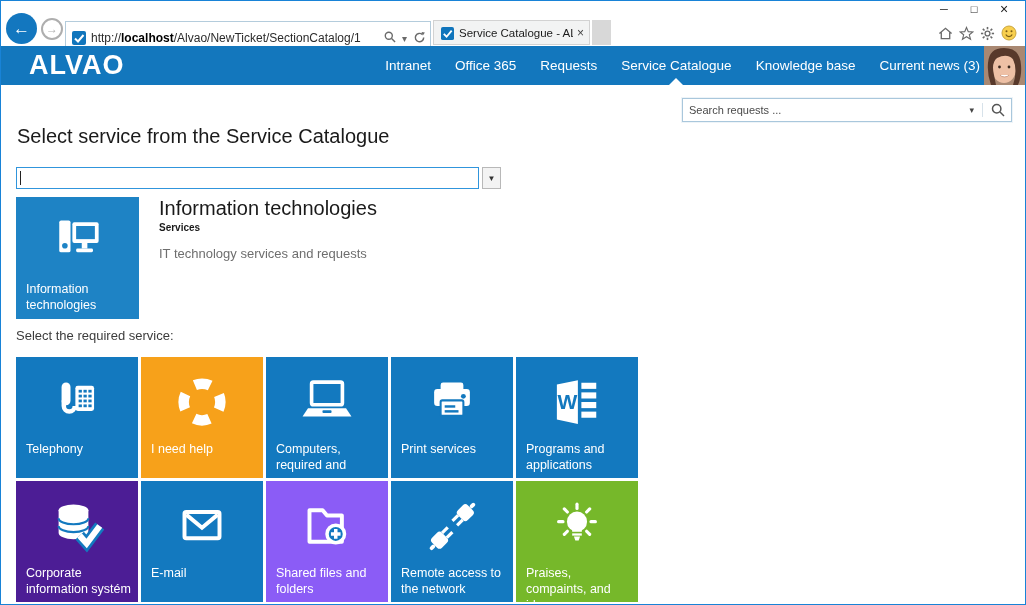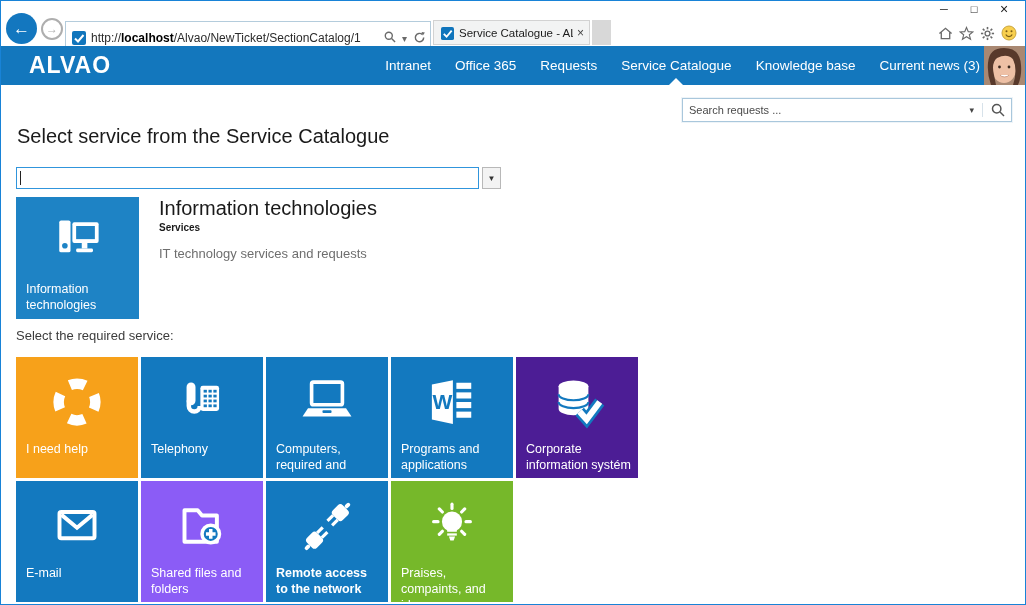--- a/index.html
+++ b/index.html
@@ -33,21 +33,21 @@
   .tab-title { flex:1; font-size:11.5px; color:#1b1b1b; white-space:nowrap; overflow:hidden; }
   .tab-close { color:#444; font-size:12px; margin-left:4px; }
   .newtab { position:absolute; left:591px; top:19px; width:19px; height:25px; background:#d8d8d8; }
 
   .browser-icons { position:absolute; right:8px; top:24px; display:flex; gap:4px; align-items:center; }
   .browser-icons .bicon { width:17px; height:16px; display:flex; align-items:center; justify-content:center; }
 
   
   #alvao-header { position:absolute; top:45px; left:0; right:0; height:39px; background:var(--header,#1377bd); }
   #logo { position:absolute; left:28px; top:0; height:38px; display:flex; align-items:center;
-          color:#fff; font-size:23px; font-weight:bold; letter-spacing:1px; }
+          color:#fff; font-size:27px; font-weight:bold; letter-spacing:1px; }
   #main-nav { position:absolute; right:45px; top:0; height:39px; display:flex; align-items:flex-end; gap:24px; }
   .nav-item { position:relative; height:39px; display:flex; align-items:center; color:#fff;
               font-size:13.5px; text-decoration:none; white-space:nowrap; cursor:pointer; }
   .nav-item.active::after { content:""; position:absolute; left:50%; bottom:0; transform:translateX(-50%);
               border-left:7px solid transparent; border-right:7px solid transparent; border-bottom:7px solid #fff; }
   #avatar { position:absolute; right:0; top:0; width:41px; height:39px; overflow:hidden; }
 
   
   #content { position:absolute; top:84px; left:0; right:0; bottom:0; background:#fff; }
 
@@ -233,28 +233,20 @@
       <div id="category-info">
         <div id="category-title">Information technologies</div>
         <div id="category-subtitle">Services</div>
         <div id="category-desc">IT technology services and requests</div>
       </div>
     </div>
 
     <div id="select-service-label">Select the required service:</div>
 
     <div id="tiles-grid">
-        <div class="tile" style="--tile: #f7a11a; background: rgb(247, 161, 26);">
-          <div class="tile-icon">
-            <svg width="56" height="56" viewBox="0 0 64 64">
-              <circle cx="32" cy="32" r="21" fill="none" stroke="#fff" stroke-width="12" stroke-dasharray="18 15" stroke-dashoffset="9"></circle>
-            </svg>
-          </div>
-          <div class="tile-label">I need help</div>
-        </div>
         <div class="tile" style="--tile: #1379bf; background: rgb(19, 121, 191);">
           <div class="tile-icon">
             <svg width="52" height="52" viewBox="0 0 64 64">
               <rect x="13" y="8" width="11" height="28" rx="5.5" fill="#fff"></rect>
               <path d="M13 30 v7 a9.5 9.5 0 0 0 19 0 h-5.5 a4 4 0 0 1 -8 0 v-7 z" fill="#fff"></path>
               <rect x="30" y="12" width="23" height="31" rx="3" fill="#fff"></rect>
               <g style="fill:var(--tile)">
                 <rect x="34" y="17" width="4" height="3.4"></rect>
                 <rect x="40" y="17" width="4" height="3.4"></rect>
                 <rect x="46" y="17" width="4" height="3.4"></rect>
@@ -265,29 +257,50 @@
                 <rect x="40" y="29" width="4" height="3.4"></rect>
                 <rect x="46" y="29" width="4" height="3.4"></rect>
                 <rect x="34" y="35" width="4" height="3.4"></rect>
                 <rect x="40" y="35" width="4" height="3.4"></rect>
                 <rect x="46" y="35" width="4" height="3.4"></rect>
               </g>
             </svg>
           </div>
           <div class="tile-label">Telephony</div>
         </div>
+        <div class="tile" style="--tile: #f7a11a; background: rgb(247, 161, 26);">
+          <div class="tile-icon">
+            <svg width="56" height="56" viewBox="0 0 64 64">
+              <circle cx="32" cy="32" r="21" fill="none" stroke="#fff" stroke-width="12" stroke-dasharray="18 15" stroke-dashoffset="9"></circle>
+            </svg>
+          </div>
+          <div class="tile-label">I need help</div>
+        </div>
         <div class="tile" style="--tile: #1379bf; background: rgb(19, 121, 191);">
           <div class="tile-icon">
             <svg width="58" height="58" viewBox="0 0 64 64">
               <rect x="15" y="10" width="34" height="25" rx="2" fill="none" stroke="#fff" stroke-width="4"></rect>
               <path d="M11 39 h42 l6 9 H5 z" fill="#fff"></path>
               <rect x="27" y="41" width="10" height="3" rx="1" style="fill:var(--tile)"></rect>
             </svg>
           </div>
           <div class="tile-label">Computers, required and</div>
+        </div>
+        <div class="tile" style="--tile: #1379bf; background: rgb(19, 121, 191);">
+          <div class="tile-icon">
+            <svg width="52" height="52" viewBox="0 0 64 64">
+              <path d="M21 8 h22 a3 3 0 0 1 3 3 v6 H18 v-6 a3 3 0 0 1 3 -3 z" fill="#fff"></path>
+              <rect x="10" y="16" width="44" height="21" rx="4" fill="#fff"></rect>
+              <circle cx="46" cy="25" r="3" style="fill:var(--tile)"></circle>
+              <rect x="18" y="30" width="28" height="19" rx="2" fill="#fff" style="stroke:var(--tile)" stroke-width="2.5"></rect>
+              <rect x="23" y="36" width="13" height="3" style="fill:var(--tile)"></rect>
+              <rect x="23" y="42" width="17" height="3" style="fill:var(--tile)"></rect>
+            </svg>
+          </div>
+          <div class="tile-label">Print services</div>
         </div>
         <div class="tile" style="--tile: #1379bf; background: rgb(19, 121, 191);">
           <div class="tile-icon">
             <svg width="56" height="56" viewBox="0 0 64 64">
               <g fill="#fff">
                 <rect x="37" y="10" width="17" height="7"></rect>
                 <rect x="37" y="21" width="17" height="7"></rect>
                 <rect x="37" y="32" width="17" height="7"></rect>
                 <rect x="37" y="43" width="17" height="7"></rect>
               </g>
@@ -322,21 +335,21 @@
         <div class="tile" style="--tile: #1379bf; background: #8b5cf6;">
           <div class="tile-icon">
             <svg width="56" height="56" viewBox="0 0 64 64">
               <path d="M12 50 V14 h15 l5 6 h17 v30 z" fill="none" stroke="#fff" stroke-width="4.5" stroke-linejoin="round"></path>
               <circle cx="42" cy="41" r="10" style="fill:var(--tile)" stroke="#fff" stroke-width="4"></circle>
               <path d="M42 35.5 v11 M36.5 41 h11" stroke="#fff" stroke-width="4"></path>
             </svg>
           </div>
           <div class="tile-label">Shared files and folders</div>
         </div>
-        <div class="tile" style="--tile: #1379bf; background: rgb(19, 121, 191); font-weight: bold;">
+        <div class="tile" style="--tile: #1379bf; background: rgb(19, 121, 191);">
           <div class="tile-icon">
             <svg width="56" height="56" viewBox="0 0 64 64">
               <g fill="#fff">
                 <g transform="translate(22,44) rotate(45)">
                   <rect x="-8" y="-2" width="16" height="16" rx="4"></rect>
                   <rect x="-5.5" y="-11" width="3.6" height="9"></rect>
                   <rect x="2" y="-11" width="3.6" height="9"></rect>
                   <rect x="-2.2" y="14" width="4.4" height="7" rx="2"></rect>
                 </g>
                 <g transform="translate(43,21) rotate(225)">

